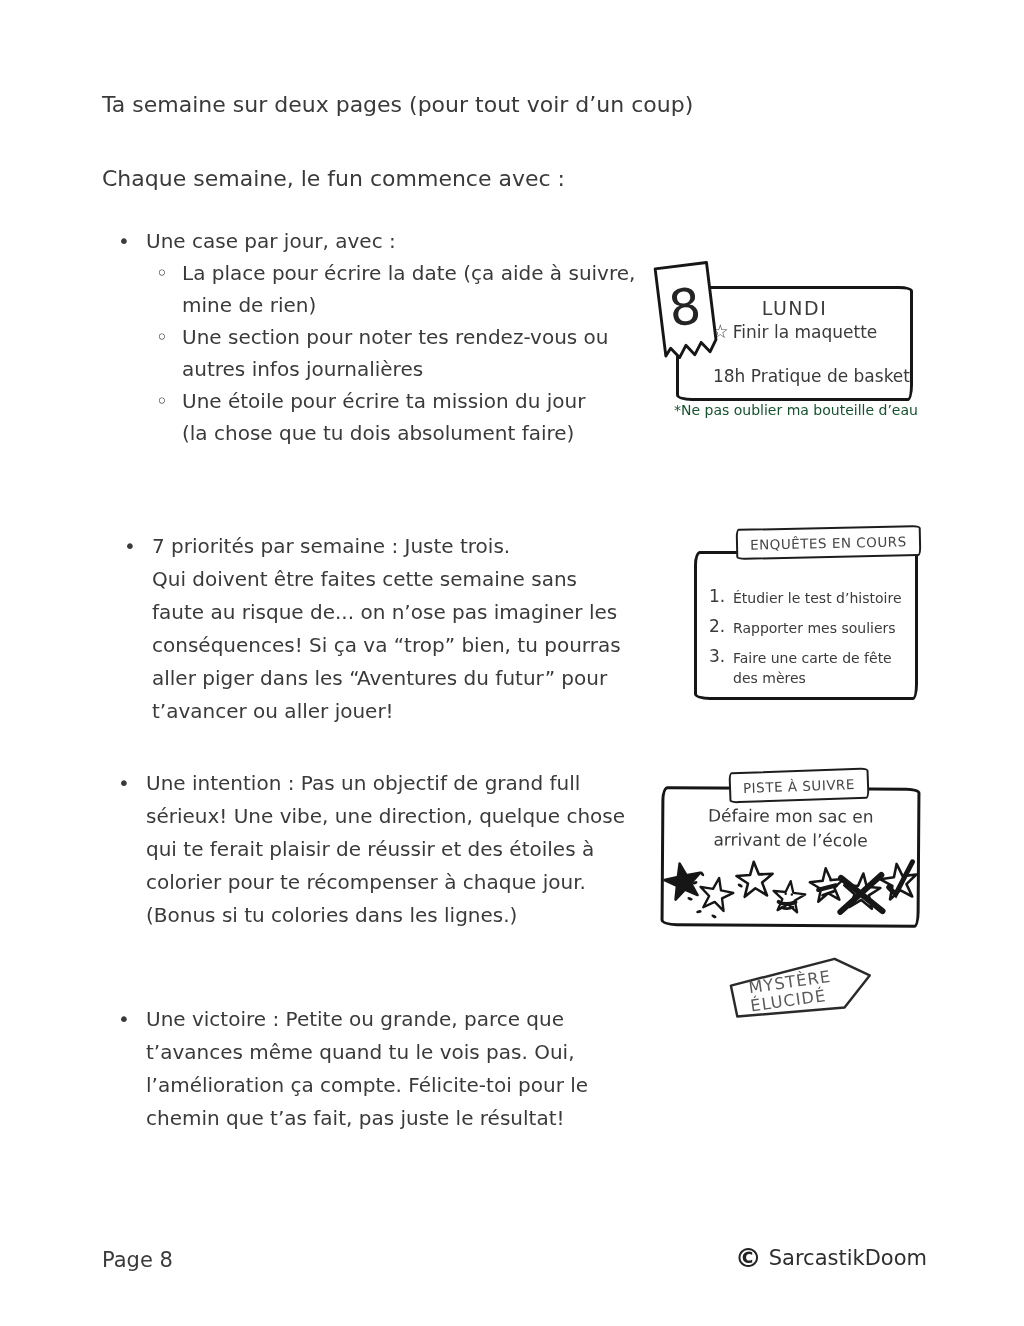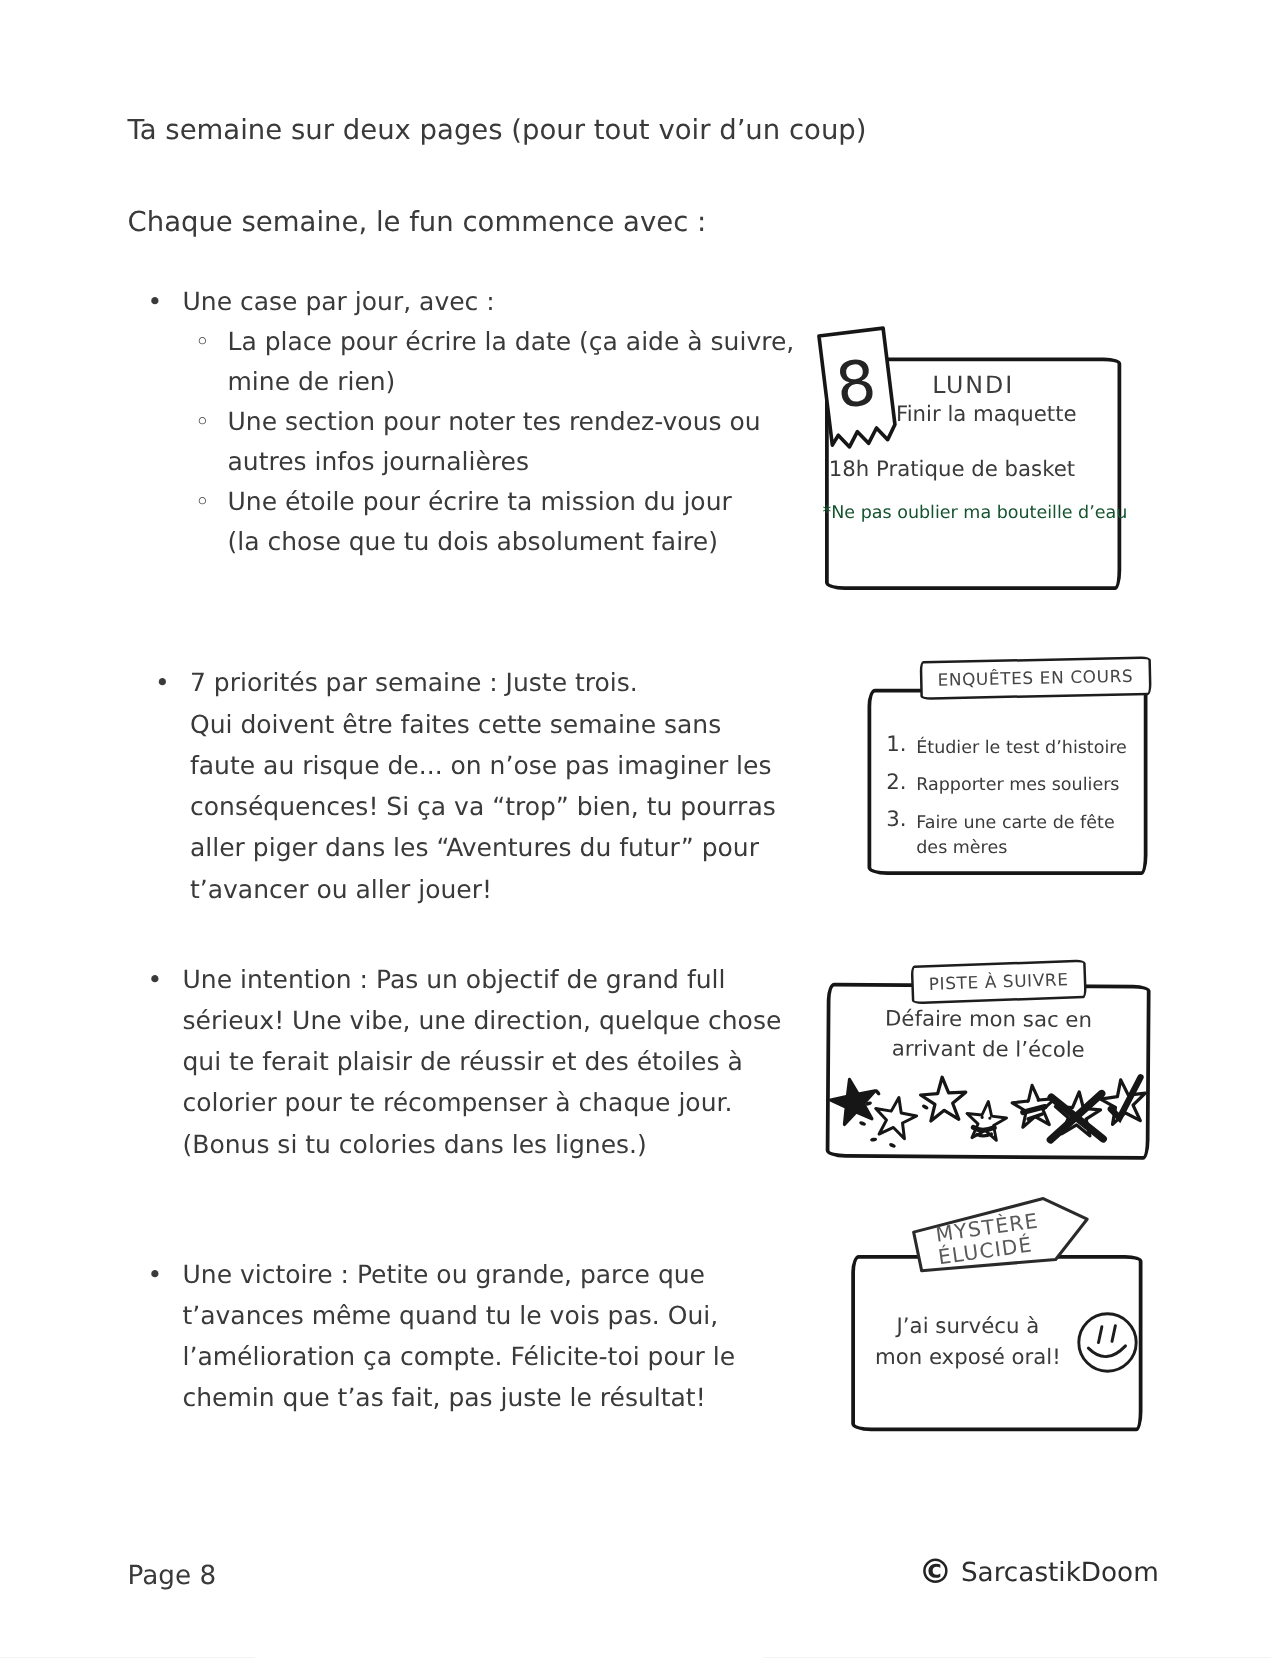--- a/index.html
+++ b/index.html
@@ -31,25 +31,25 @@
     border-radius:6px 14px 5px 16px / 14px 5px 16px 6px;
   }
   .tab {
     position:absolute; background:#fff;
     border:2.5px solid #1d1d1d;
     border-radius:3px 8px 3px 9px / 8px 3px 9px 3px;
     font-size:13.5px; letter-spacing:.5px; color:#454545;
     padding:6px 12px 5px; white-space:nowrap; z-index:3;
   }
   
-  .day-card { left:660px; top:286px; width:237px; height:186px; z-index:1; }
+  .day-card { left:676px; top:286px; width:237px; height:115px; z-index:1; }
   .day-name { margin-top:8px; text-align:center; font-size:19px; letter-spacing:1.5px; color:#3c3c3c; }
   .mission  { margin-top:1px; text-align:center; font-size:17px; }
   .star-glyph { font-size:19px; margin-right:4px; }
-  .appt { margin-top:24px; text-align:left; font-size:17px; }
+  .appt { margin-top:24px; text-align:right; font-size:17px; }
   .day-note { margin-top:16px; margin-left:-5px; font-size:14px; white-space:nowrap; color:#14532d; }
   .ribbon { position:absolute; left:657px; top:262px; width:60px; height:108px; transform:rotate(-7deg); z-index:2; overflow:visible; }
   .ink { fill:#fff; stroke:#161616; stroke-width:2.8; stroke-linejoin:round; }
   .ribbon-digit { font-size:48px; fill:#242424; text-anchor:middle; font-family:"DejaVu Sans", sans-serif; }
   
   .pr-card { left:694px; top:551px; width:224px; height:149px; padding:32px 0 0 12px; }
   .pr-tab  { left:736px; top:527px; transform:rotate(-1.2deg); }
   .pr-item { display:flex; align-items:flex-start; margin-bottom:8px; }
   .pr-num  { width:24px; flex:0 0 24px; font-size:17px; color:#3a3a3a; }
   .pr-text { font-size:14px; line-height:20px; padding-top:2px; color:#3a3a3a; }
@@ -220,32 +220,20 @@
           <path d="M9,24 L15,32 L36,2" class="sline ck"></path>
         </svg>
       </div>
   </div>
 
   <svg class="vic-tag" viewBox="0 0 148 56">
     <polygon class="tag-poly" points="5,15 110,3 142,24 113,52 7,46"></polygon>
     <text class="tag-text" x="63" y="25">MYSTÈRE</text>
     <text class="tag-text" x="59" y="43">ÉLUCIDÉ</text>
   </svg>
-  <div class="card vic-card">
-    <div class="vic-inner">
-      <div class="vic-text lines">J’ai survécu à
-mon exposé oral!</div>
-      <svg class="smiley" viewBox="0 0 60 60">
-        <circle class="sk" cx="30" cy="30" r="25.5"></circle>
-        <line class="sk" x1="25" y1="16" x2="22" y2="30"></line>
-        <line class="sk" x1="37" y1="15" x2="34" y2="29"></line>
-        <path class="sk" d="M13,35 Q29,51 46,33"></path>
-      </svg>
-    </div>
-  </div>
 
   <div class="footer-left">Page 8</div>
   <div class="footer-right">
     <span class="copyright">©</span>
     <span>SarcastikDoom</span>
   </div>
 
 </div>
 
 </body></html>

